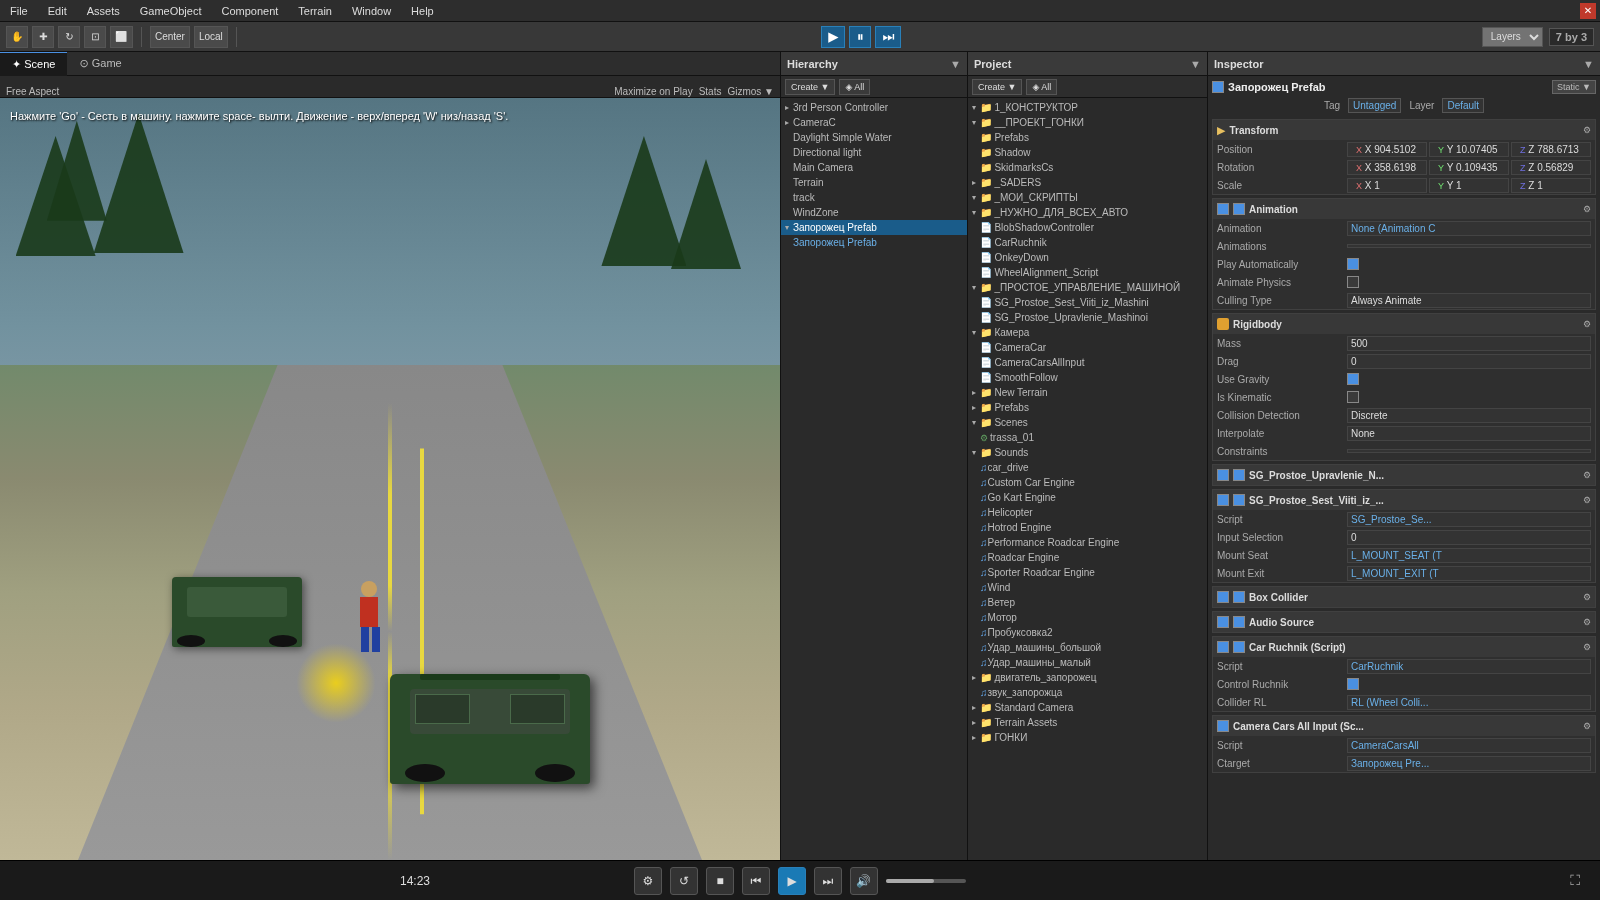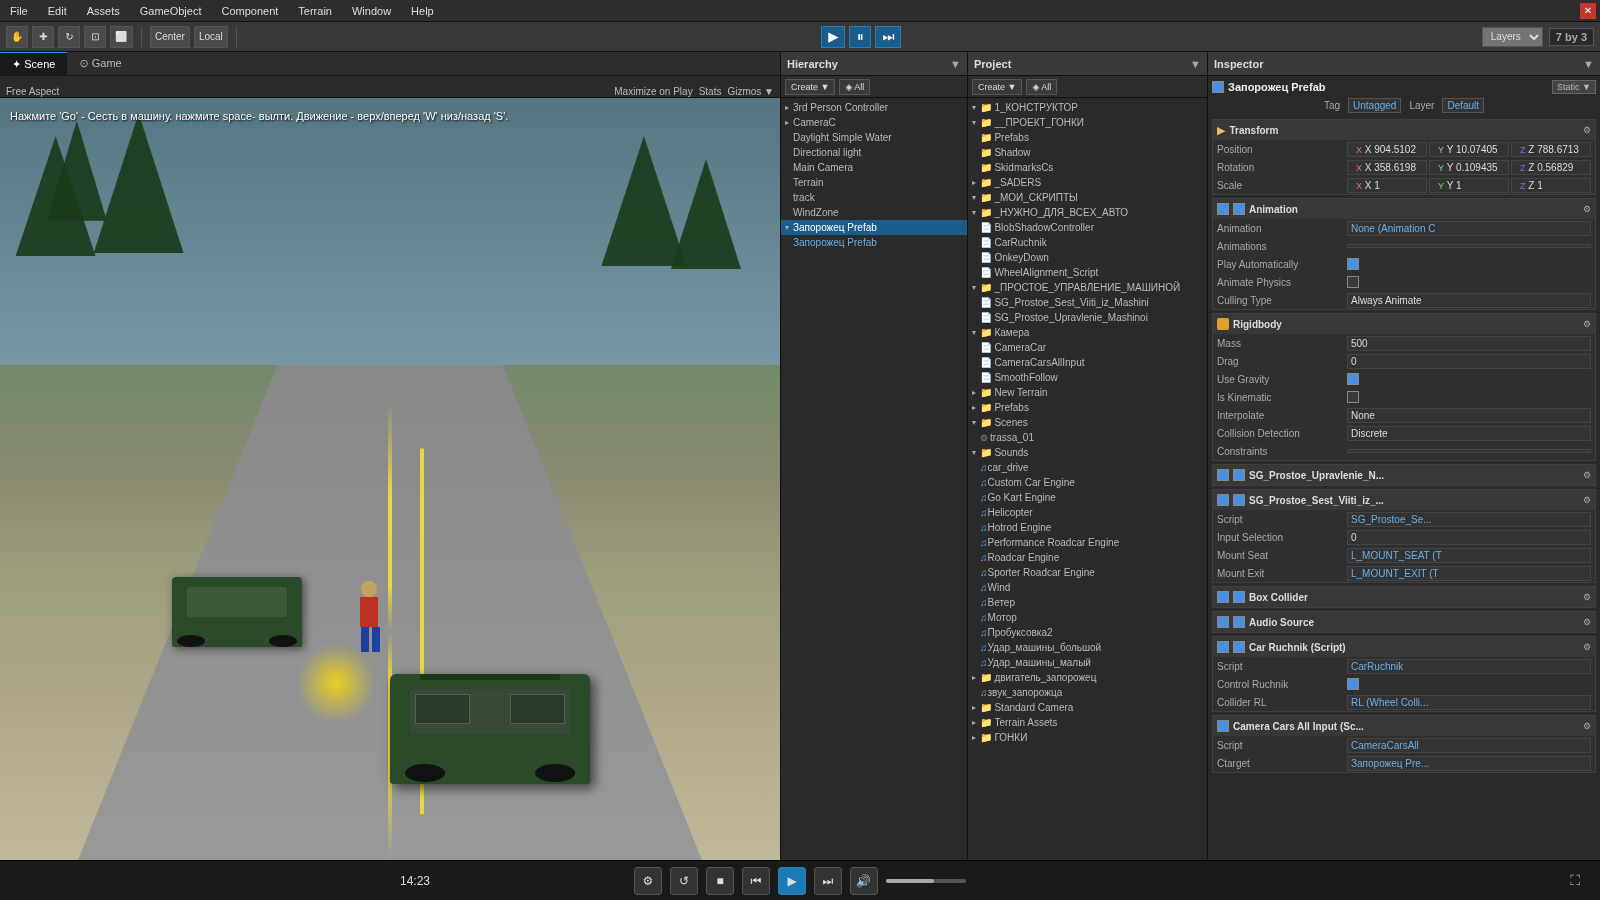--- a/index.html
+++ b/index.html
@@ -595,26 +595,26 @@
         </div>
         <div class="toggle-row">
           <span class="toggle-label">Use Gravity</span>
           <div class="toggle-check"></div>
         </div>
         <div class="toggle-row">
           <span class="toggle-label">Is Kinematic</span>
           <div class="toggle-check unchecked"></div>
         </div>
         <div class="prop-row">
+          <span class="prop-label">Collision Detection</span>
+          <span class="prop-value">Discrete</span>
+        </div>
+        <div class="prop-row">
           <span class="prop-label">Interpolate</span>
           <span class="prop-value">None</span>
-        </div>
-        <div class="prop-row">
-          <span class="prop-label">Collision Detection</span>
-          <span class="prop-value">Discrete</span>
         </div>
         <div class="prop-row">
           <span class="prop-label">Constraints</span>
           <span class="prop-value"></span>
         </div>
       </div>
 
       <div class="component-section">
         <div class="component-header">
           <div class="checkbox checked" style="margin-right:4px;"></div>

